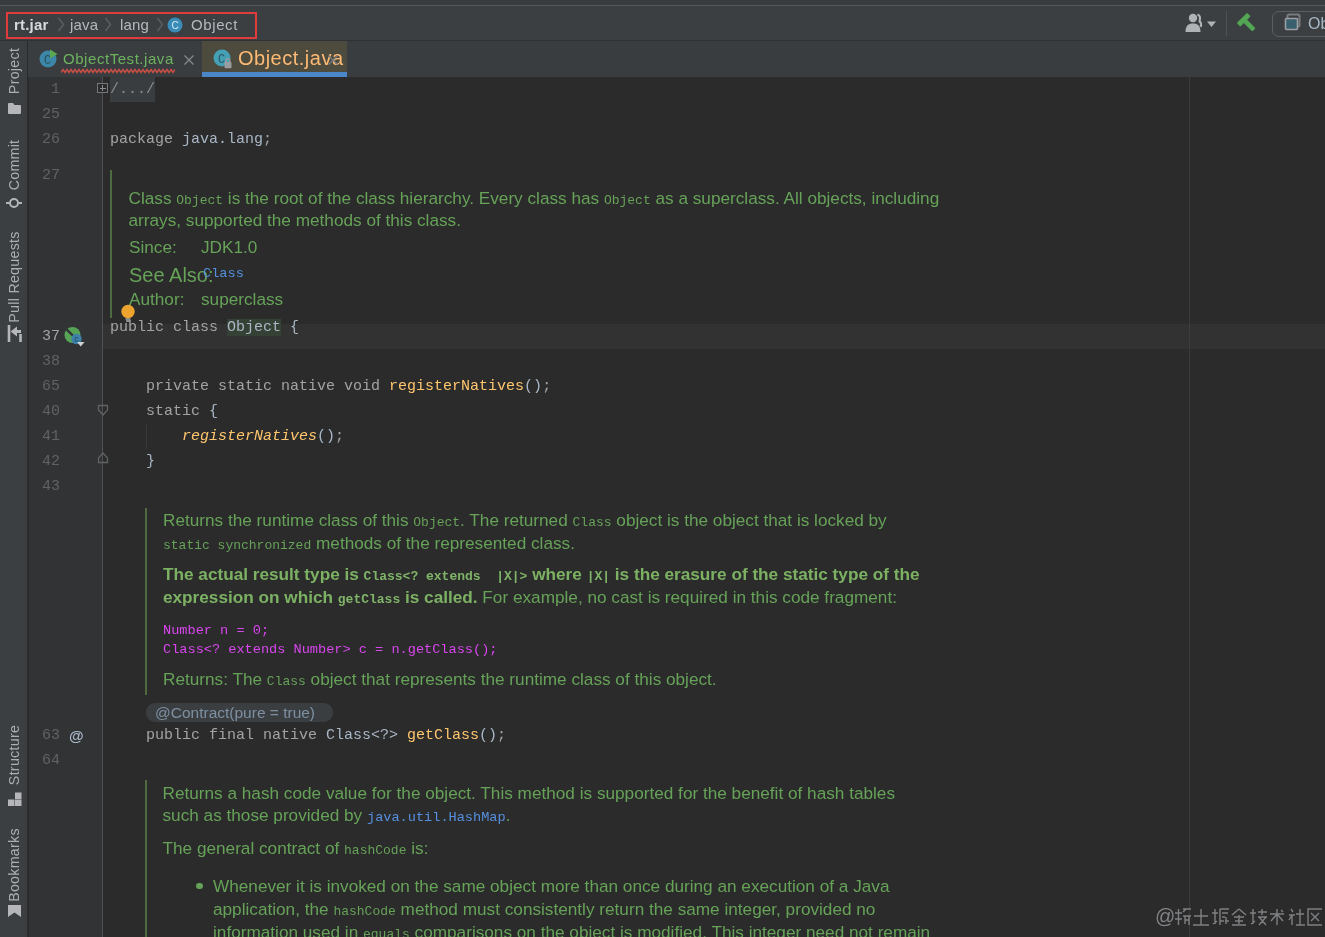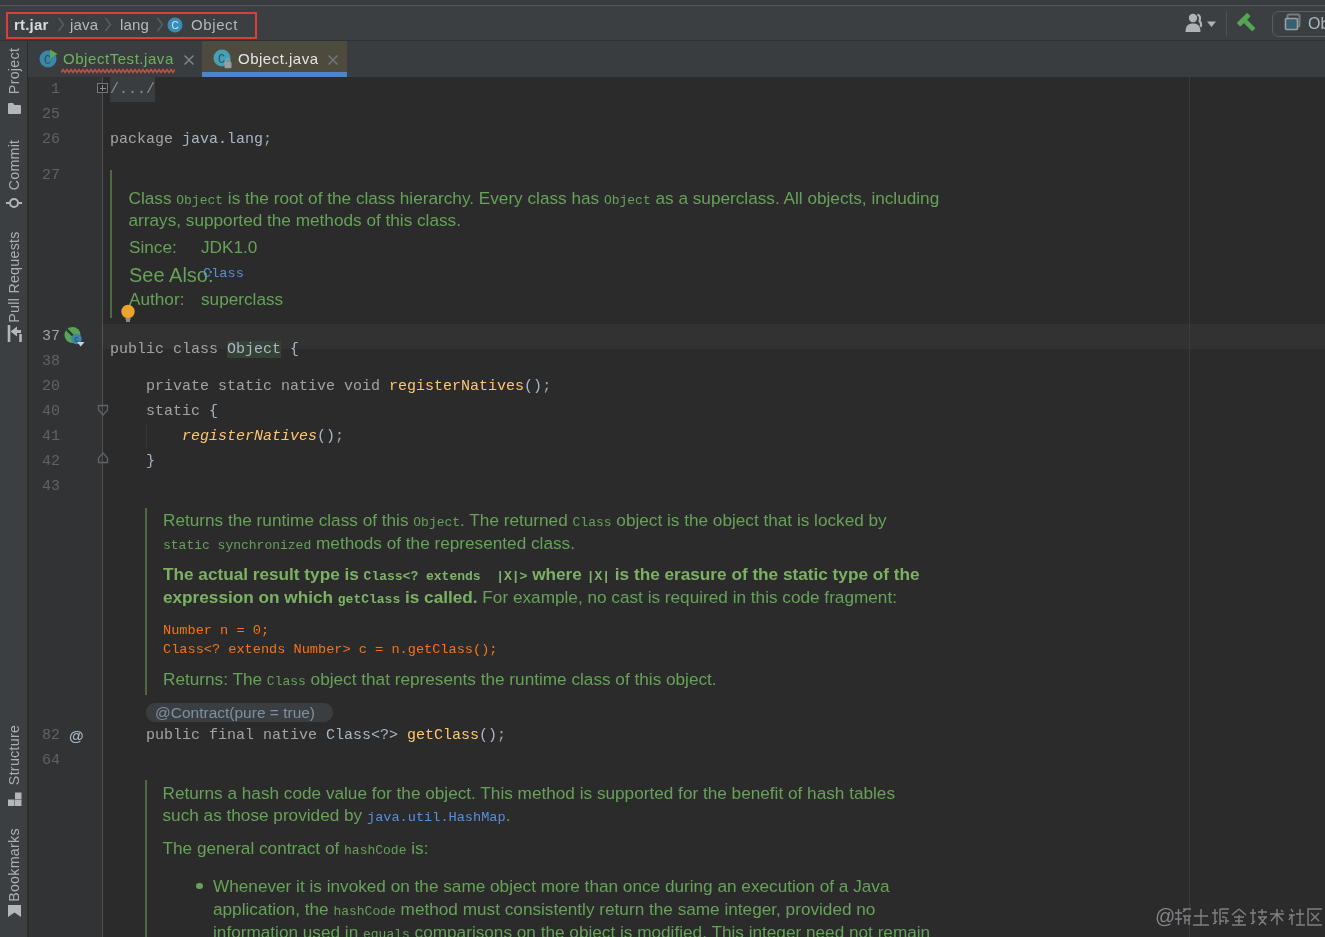--- a/index.html
+++ b/index.html
@@ -11,21 +11,21 @@
   .num { position:absolute; width:31px; left:29px; text-align:right; height:25px; line-height:25px;
     font-family:"Liberation Mono",monospace; font-size:15px; color:#606366; }
   .kw { color:#a3a3a3; }
   .fn { color:#ffc66d; }
   .doc { position:absolute; font-size:17.2px; color:#66a258; white-space:pre; }
   .doc .dm { font-family:"Liberation Mono",monospace; font-size:13px; }
   .doc b  { color:#7cb163; }
   .doc b .dm { color:#7fb469; }
   .dlink { font-family:"Liberation Mono",monospace; font-size:13.6px; color:#5590e0; }
   .dcode { position:absolute; font-family:"Liberation Mono",monospace; font-size:13.6px;
-    color:#f97316; white-space:pre; }
+    color:#d946ef; white-space:pre; }
 </style>
 </head>
 <body>
 
 <div class="abs" style="left:0;top:0;width:1325px;height:41px;background:#3c3f41;border-bottom:1px solid #2f3234"></div>
 <div class="abs" style="left:0;top:0;width:1325px;height:5px;background:#393c3e"></div>
 <div class="abs" style="left:0;top:5px;width:1325px;height:1px;background:#55585a"></div>
 <div id="crumbs">
   <div class="abs" style="left:6px;top:11.5px;width:251px;height:27.5px;border:2px solid #e03c3c"></div>
   <div class="abs" style="left:14px;top:16px;height:17px;line-height:17px;font-size:15px;font-weight:bold;color:#d7dbe0;letter-spacing:0.2px">rt.jar</div>
@@ -85,21 +85,21 @@
   <svg class="abs" style="left:183px;top:54px" width="12" height="12" viewBox="0 0 12 12">
       <path d="M1.5 1.5 L10.5 10.5 M10.5 1.5 L1.5 10.5" stroke="#84878a" stroke-width="1.4"></path>
     </svg>
 
   <svg class="abs" style="left:213px;top:49px" width="21" height="20" viewBox="0 0 21 20">
     <circle cx="9" cy="9" r="8.5" fill="#45a0b5"></circle>
     <text x="8.5" y="13.5" font-size="12" font-family="Liberation Mono" fill="#29545f" text-anchor="middle">C</text>
     <rect x="11.5" y="13" width="7" height="6.3" rx="1" fill="#9a9da0"></rect>
     <path d="M13 13.4 v-1.6 a1.9 1.9 0 0 1 3.8 0 v1.6" fill="none" stroke="#9a9da0" stroke-width="1.4"></path>
   </svg>
-  <div class="abs" style="left:238px;top:50px;height:17px;line-height:17px;font-size:15px;color:#e5e5e5;letter-spacing:0.5px">Object.java</div>
+  <div class="abs" style="left:238px;top:50px;height:17px;line-height:17px;font-size:20px;color:#fdba74;letter-spacing:0.5px">Object.java</div>
   <svg class="abs" style="left:327px;top:54px" width="12" height="12" viewBox="0 0 12 12">
       <path d="M1.5 1.5 L10.5 10.5 M10.5 1.5 L1.5 10.5" stroke="#76797c" stroke-width="1.4"></path>
     </svg>
 </div>
 
 <div class="abs" style="left:0;top:41px;width:28px;height:896px;background:#3c3f41;border-right:1px solid #2b2b2b"></div>
 <div id="stripe">
   <style>
     .vlab { position:absolute; left:14px; transform:translate(-50%,-50%) rotate(-90deg);
       font-size:14.2px; color:#abafb3; letter-spacing:0.3px; white-space:nowrap; height:17px; line-height:17px; }
@@ -136,26 +136,26 @@
   <div class="abs" style="left:103px;top:323.5px;width:1222px;height:25px;background:#323232"></div>
   <div class="abs" style="left:1189px;top:77px;width:1px;height:860px;background:#3c3c3c"></div>
 </div>
 <div id="gutter">
   <div class="num" style="top:76.5px">1</div>
   <div class="num" style="top:101.5px">25</div>
   <div class="num" style="top:126.5px">26</div>
   <div class="num" style="top:163px">27</div>
   <div class="num" style="top:323.5px;color:#a4a3a3">37</div>
   <div class="num" style="top:348.5px">38</div>
-  <div class="num" style="top:373.5px">20</div>
+  <div class="num" style="top:373.5px">65</div>
   <div class="num" style="top:398.5px">40</div>
   <div class="num" style="top:423.5px">41</div>
   <div class="num" style="top:448.5px">42</div>
   <div class="num" style="top:473.5px">43</div>
-  <div class="num" style="top:722.5px">82</div>
+  <div class="num" style="top:722.5px">63</div>
   <div class="num" style="top:747.5px">64</div>
 
   <div class="abs" style="left:97px;top:83px;width:11px;height:10px;background:#2b2b2b;border:1px solid #75787a"></div>
   <div class="abs" style="left:99.5px;top:87.5px;width:6px;height:1px;background:#8b8e90"></div>
   <div class="abs" style="left:102px;top:85px;width:1px;height:6px;background:#8b8e90"></div>
 
   <svg class="abs" style="left:64px;top:325px" width="23" height="23" viewBox="0 0 23 23">
     <circle cx="8.5" cy="10" r="8" fill="#57a457"></circle>
     <path d="M2.6 4.4 L14.4 16" stroke="#2f3335" stroke-width="2.4"></path>
     <circle cx="12.5" cy="14" r="5.2" fill="#3e81ad"></circle>
@@ -174,21 +174,21 @@
 
   <svg class="abs" style="left:120px;top:304px" width="17" height="19" viewBox="0 0 17 19">
     <circle cx="8" cy="7.5" r="6.7" fill="#eca42f"></circle>
     <path d="M5.5 15 h5 M6 17 h4" stroke="#a9abad" stroke-width="1.6"></path>
   </svg>
 </div>
 <div id="codelines">
   <div class="abs" style="left:110px;top:76.5px;width:45px;height:25px;background:#3a3d3f"></div>
   <div class="code" style="top:76.5px;color:#8a8a8a">/.../</div>
   <div class="code" style="top:126.5px"><span class="kw">package</span> java.lang<span class="kw">;</span></div>
-  <div class="code" style="top:337px"><span class="kw">public class</span> <span style="background:#344134">Object</span> {</div>
+  <div class="code" style="top:315px"><span class="kw">public class</span> <span style="background:#344134">Object</span> {</div>
   <div class="code" style="top:373.5px">    <span class="kw">private static native void</span> <span class="fn">registerNatives</span>()<span class="kw">;</span></div>
   <div class="code" style="top:398.5px">    <span class="kw">static</span> {</div>
   <div class="abs" style="left:145.5px;top:423.5px;width:1px;height:25px;background:#383838"></div>
   <div class="code" style="top:423.5px">        <span class="fn" style="font-style:italic">registerNatives</span>()<span class="kw">;</span></div>
   <div class="code" style="top:448.5px">    }</div>
   <div class="code" style="top:722.5px">    <span class="kw">public final native</span> Class&lt;?&gt; <span class="fn">getClass</span>()<span class="kw">;</span></div>
 
   <div class="abs" style="left:145.5px;top:703px;width:187px;height:19px;background:#3b3e40;border-radius:9px"></div>
   <div class="abs" style="left:155px;top:703px;height:19px;line-height:19px;font-size:15.5px;color:#7d90a2">@Contract(pure = true)</div>
 </div>

